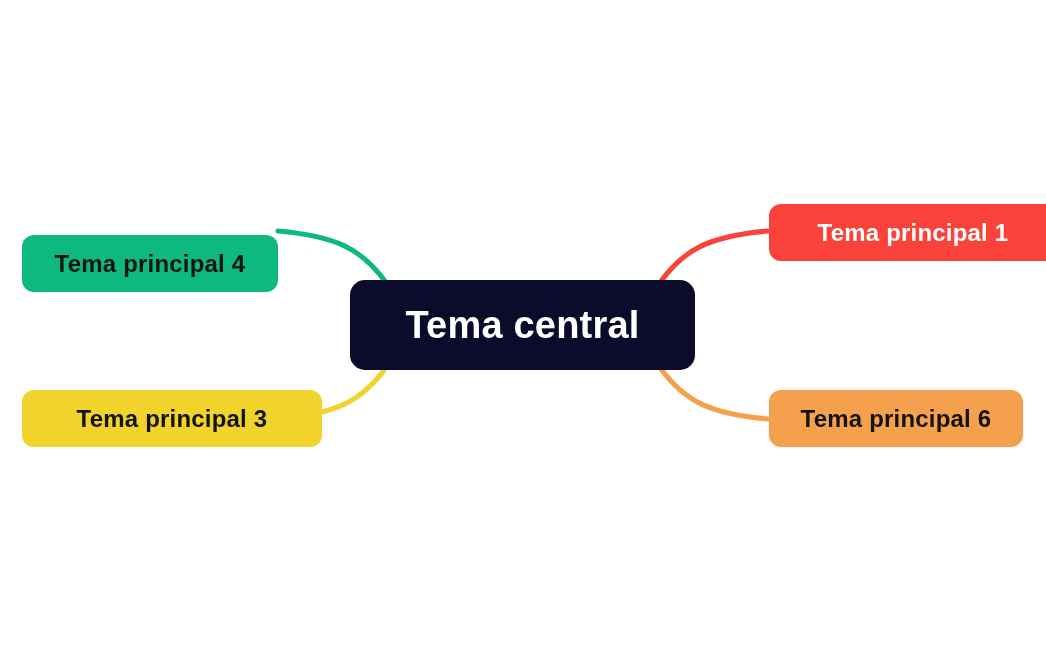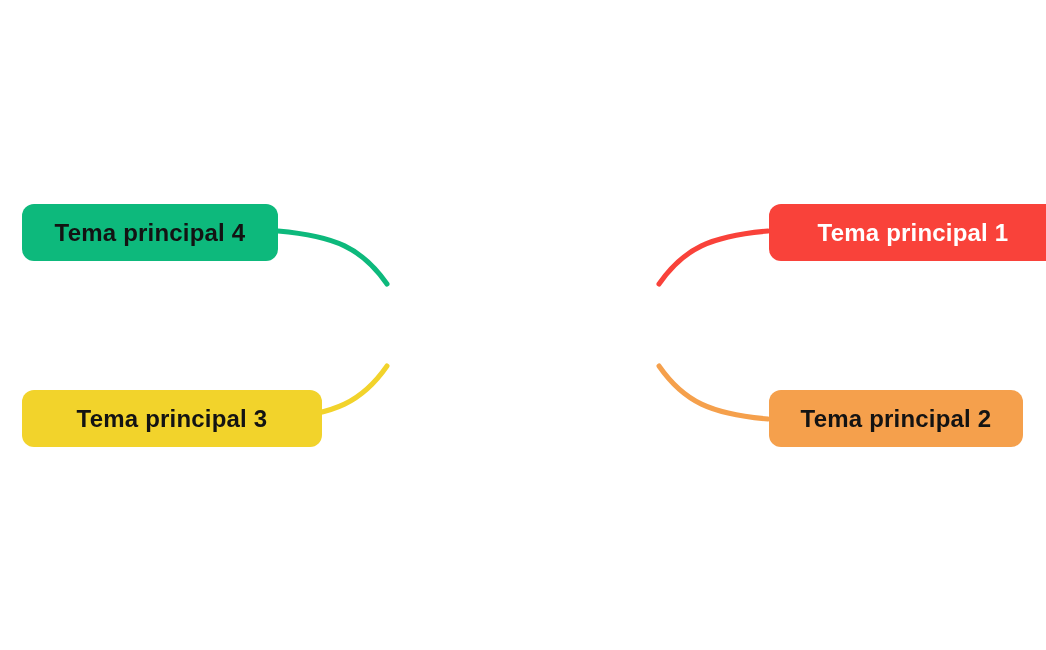--- a/index.html
+++ b/index.html
@@ -69,30 +69,33 @@
 
 <div class="canvas" style="background: rgb(255, 255, 255);">
 
   <svg class="connectors" viewBox="0 0 1046 650" xmlns="http://www.w3.org/2000/svg">
     <path d="M 278 231 C 335 236, 362 248, 387 284" style="stroke: rgb(13, 185, 124);"></path>
     <path d="M 659 284 C 684 248, 711 236, 768 231" style="stroke: rgb(249, 66, 58);"></path>
     <path d="M 387 366 C 362 402, 335 414, 278 419" style="stroke: rgb(242, 211, 43);"></path>
     <path d="M 659 366 C 684 402, 711 414, 768 419" style="stroke: rgb(245, 160, 76);"></path>
   </svg>
 
+  <div class="node central" style="background: rgb(11, 11, 43); color: rgb(255, 255, 255);">
+    <span>Tema central</span>
+  </div>
 
   <div class="node topic topic-1" style="background: rgb(249, 66, 58); color: rgb(255, 255, 255);">
     <span>Tema principal 1</span>
   </div>
 
   <div class="node topic topic-2" style="background: rgb(245, 160, 76); color: rgb(19, 19, 19);">
-    <span>Tema principal 2</span>
+    <span>Tema principal 6</span>
   </div>
 
   <div class="node topic topic-3" style="background: rgb(242, 211, 43); color: rgb(19, 19, 19);">
     <span>Tema principal 3</span>
   </div>
 
-  <div class="node topic topic-4" style="background: rgb(13, 185, 124); color: rgb(19, 19, 19);">
+  <div class="node topic topic-4" style="background: rgb(13, 185, 124); color: rgb(19, 19, 19); margin-top: 31px;">
     <span>Tema principal 4</span>
   </div>
 
 </div>
 
 </body></html>

